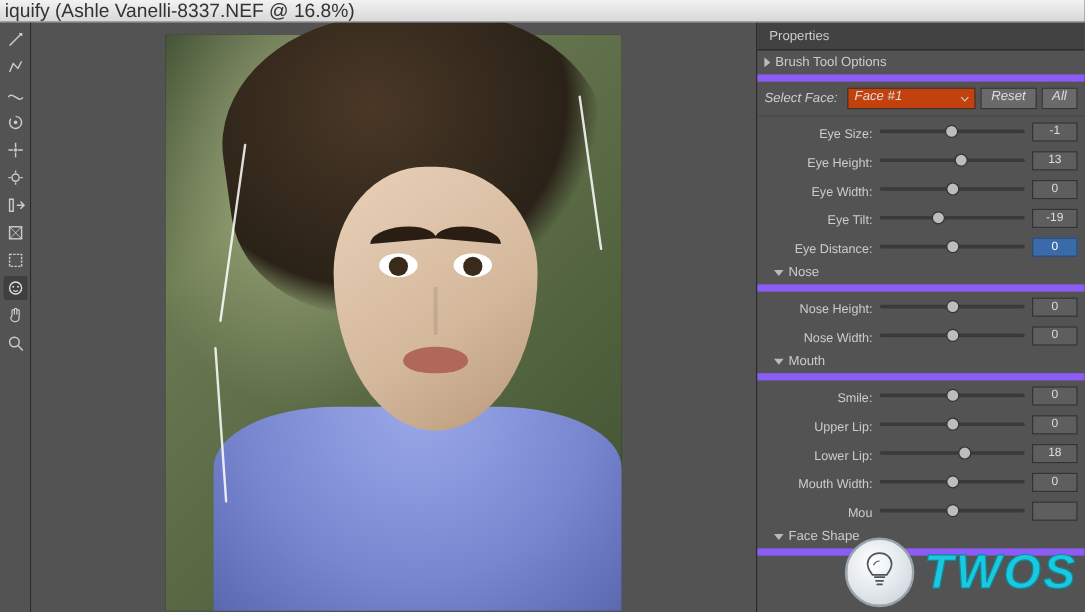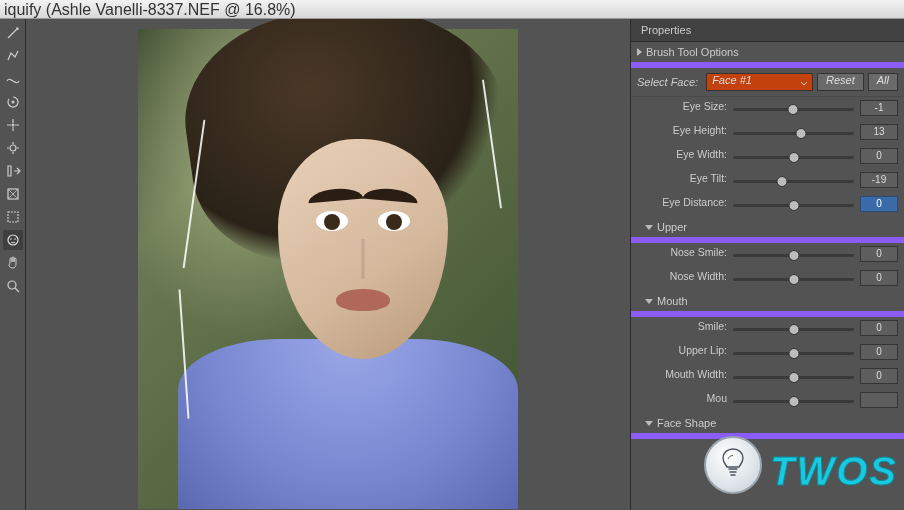--- a/index.html
+++ b/index.html
@@ -47,29 +47,29 @@
 .tri { width: 0; height: 0; border-style: solid; }
 .tri.right { border-width: 4px 0 4px 5px; border-color: transparent transparent transparent #bbb; }
 .tri.down { border-width: 5px 4px 0 4px; border-color: #bbb transparent transparent transparent; }
 
 .face-select-row { display: flex; align-items: center; gap: 4px; padding: 5px 6px; border-bottom: 1px solid #4a4a4a; font-style: italic; }
 .face-select-row label { flex: 0 0 auto; color: #ccc; padding-right: 4px; }
 .face-select { flex: 1; height: 18px; background: #c2410c; border: 1px solid #333; color: #ddd; font-size: 11px; padding-left: 5px; position: relative; }
 .face-select .chev { position: absolute; right: 4px; top: 4px; }
 .btn-sm { height: 18px; padding: 0 8px; background: #6a6a6a; border: 1px solid #333; color: #ddd; font-size: 11px; cursor: pointer; display: flex; align-items: flex-start; }
 
-.slider-row { display: flex; align-items: flex-start; padding: 3px 6px 3px 6px; gap: 6px; }
+.slider-row { display: flex; align-items: flex-end; padding: 3px 6px 3px 6px; gap: 6px; }
 .slider-label { flex: 0 0 90px; text-align: right; color: #ccc; font-size: 10.5px; }
 .slider-track-wrap { flex: 1; position: relative; height: 18px; display: flex; align-items: center; }
 .slider-track { width: 100%; height: 3px; background: #3a3a3a; border-radius: 2px; position: relative; }
 .slider-thumb { position: absolute; top: -4px; width: 11px; height: 11px; background: #bdbdbd; border-radius: 50%; border: 1px solid #333; transform: translateX(-50%); }
 .slider-value { flex: 0 0 38px; height: 16px; background: #5e5e5e; border: 1px solid #333; color: #ddd; font-size: 10px; text-align: center; line-height: 14px; }
 .slider-value.active { background: #3a6aa8; border-color: #2a4a78; color: #fff; }
 
-.watermark { position: absolute; right: 6px; bottom: 16px; display: flex; align-items: flex-end; gap: 8px; pointer-events: none; }
+.watermark { position: absolute; right: 6px; bottom: 4px; display: flex; align-items: center; gap: 8px; pointer-events: none; }
 .bulb {
   width: 58px; height: 58px; border-radius: 50%;
   background: radial-gradient(circle at 40% 35%, #fff 0, #e0e6ea 55%, #c6ced6 100%);
   border: 2px solid #9aa4ac;
   display:flex; align-items:center; justify-content:center;
 }
 .bulb svg{width:30px;height:36px;}
 .wm-text { font-family: Arial, sans-serif; font-weight: 900; font-style: italic; font-size: 40px; letter-spacing: 2px; color: #18c9e0; -webkit-text-stroke: 1px #0f8a9a; }
 </style>
 </head>
@@ -242,25 +242,25 @@
             <div class="slider-track">
               <div class="slider-thumb" style="left:50%"></div>
             </div>
           </div>
           <div class="slider-value active">0</div>
         </div>
       </div>
 
     <div class="section-row sub">
       <span class="tri down"></span>
-      <span>Upper</span>
+      <span>Nose</span>
     </div>
     <div id="nose-sliders">
         <div class="slider-row">
-          <div class="slider-label">Nose Smile:</div>
+          <div class="slider-label">Nose Height:</div>
           <div class="slider-track-wrap">
             <div class="slider-track">
               <div class="slider-thumb" style="left:50%"></div>
             </div>
           </div>
           <div class="slider-value">0</div>
         </div>
         <div class="slider-row">
           <div class="slider-label">Nose Width:</div>
           <div class="slider-track-wrap">
@@ -287,20 +287,29 @@
           <div class="slider-value">0</div>
         </div>
         <div class="slider-row">
           <div class="slider-label">Upper Lip:</div>
           <div class="slider-track-wrap">
             <div class="slider-track">
               <div class="slider-thumb" style="left:50%"></div>
             </div>
           </div>
           <div class="slider-value">0</div>
+        </div>
+        <div class="slider-row">
+          <div class="slider-label">Lower Lip:</div>
+          <div class="slider-track-wrap">
+            <div class="slider-track">
+              <div class="slider-thumb" style="left:59%"></div>
+            </div>
+          </div>
+          <div class="slider-value">18</div>
         </div>
         <div class="slider-row">
           <div class="slider-label">Mouth Width:</div>
           <div class="slider-track-wrap">
             <div class="slider-track">
               <div class="slider-thumb" style="left:50%"></div>
             </div>
           </div>
           <div class="slider-value">0</div>
         </div>

